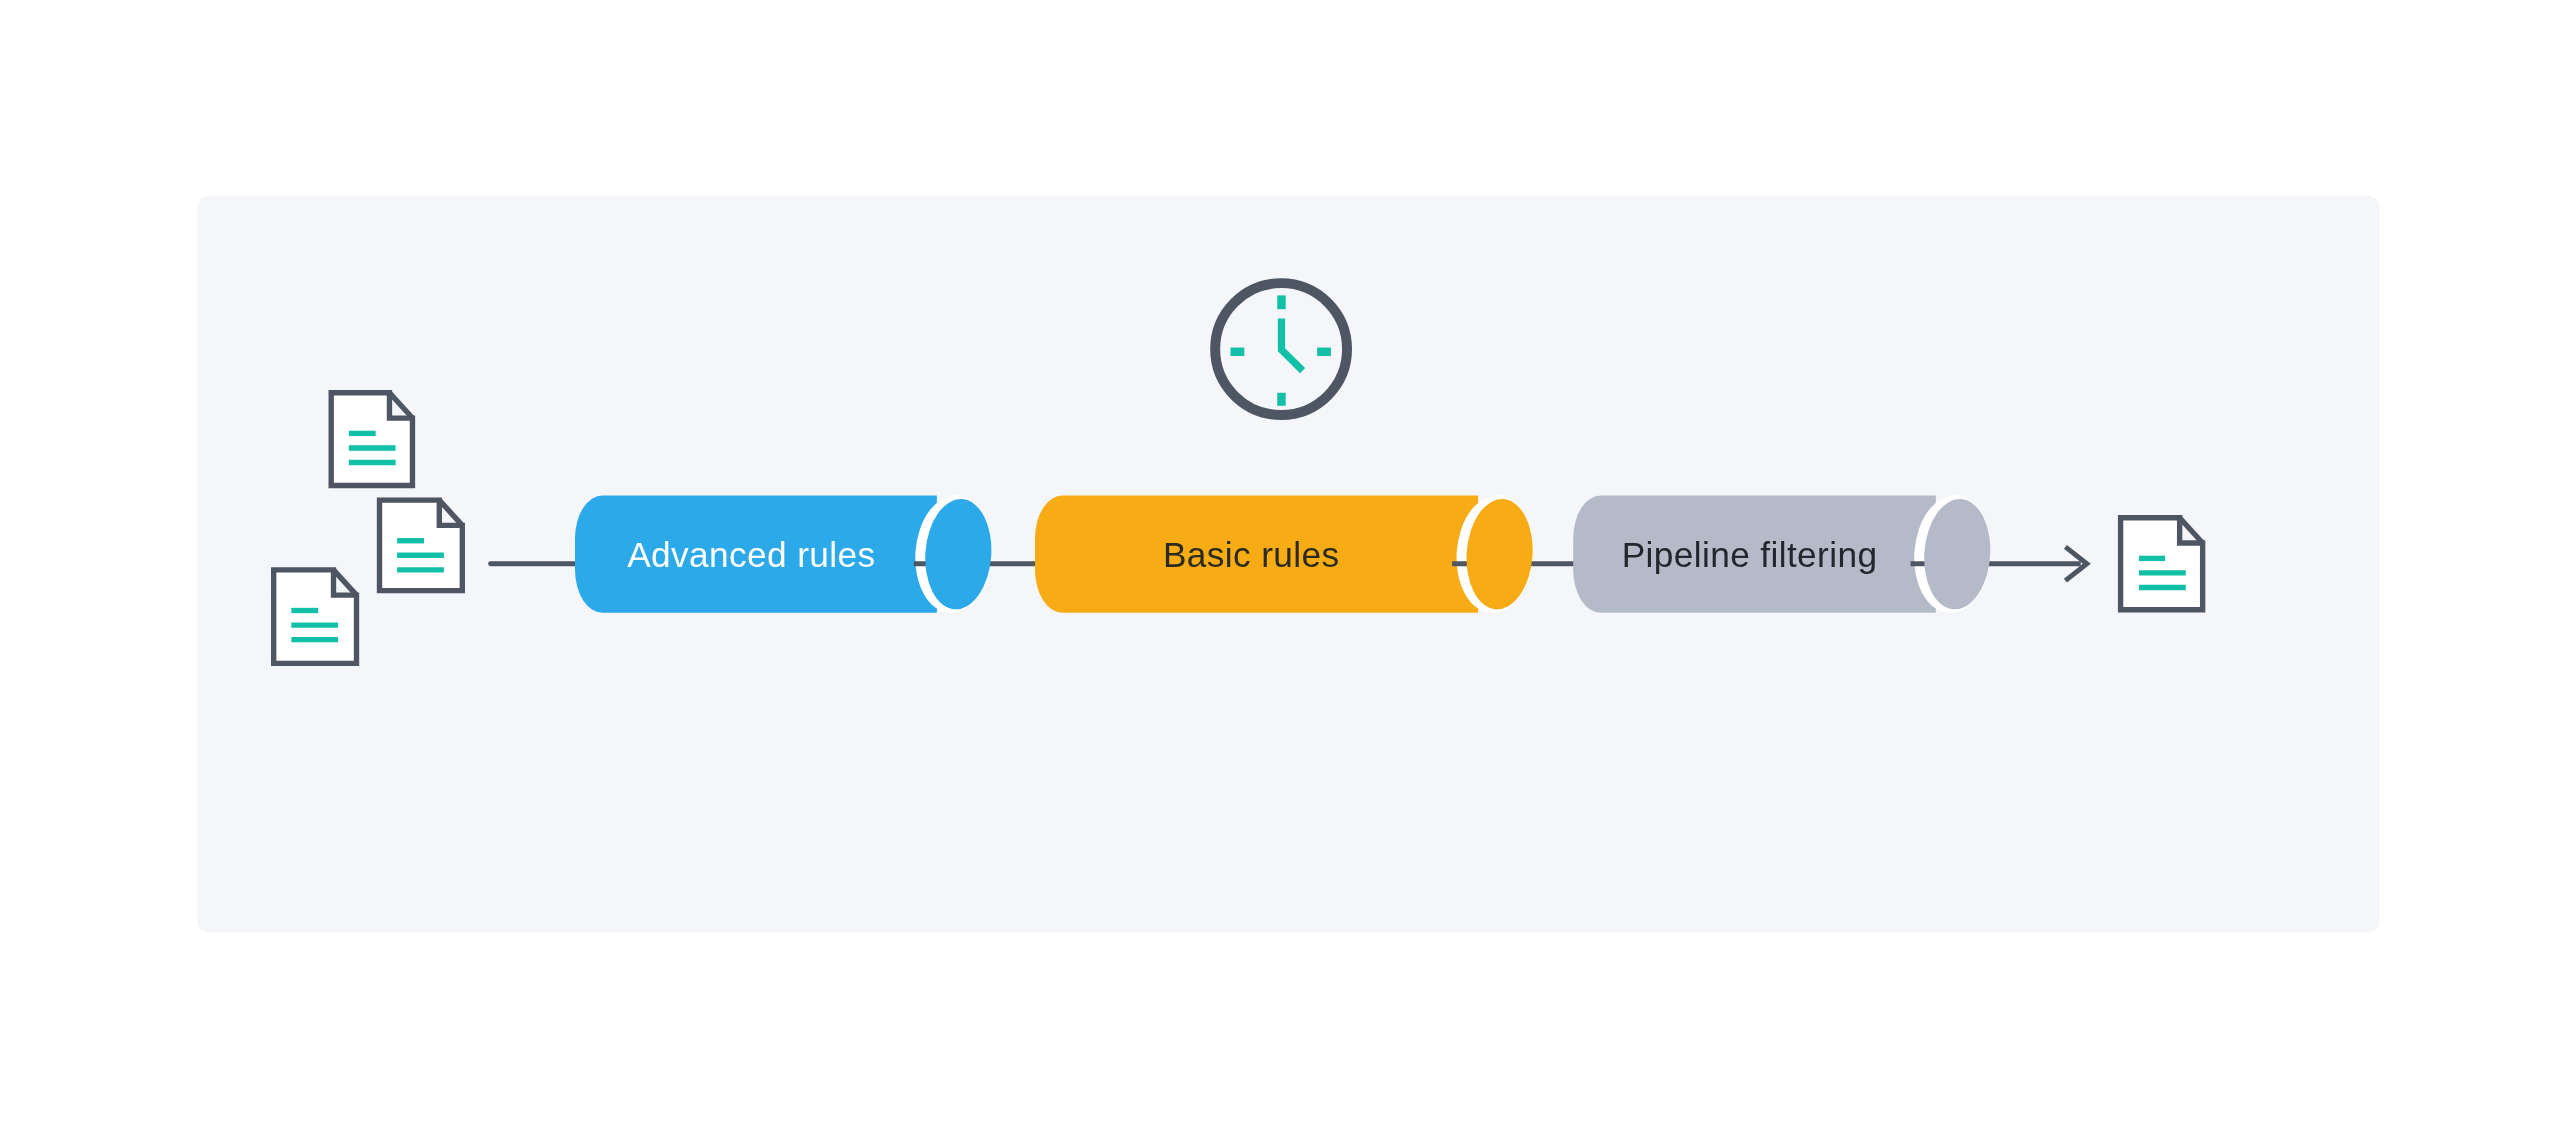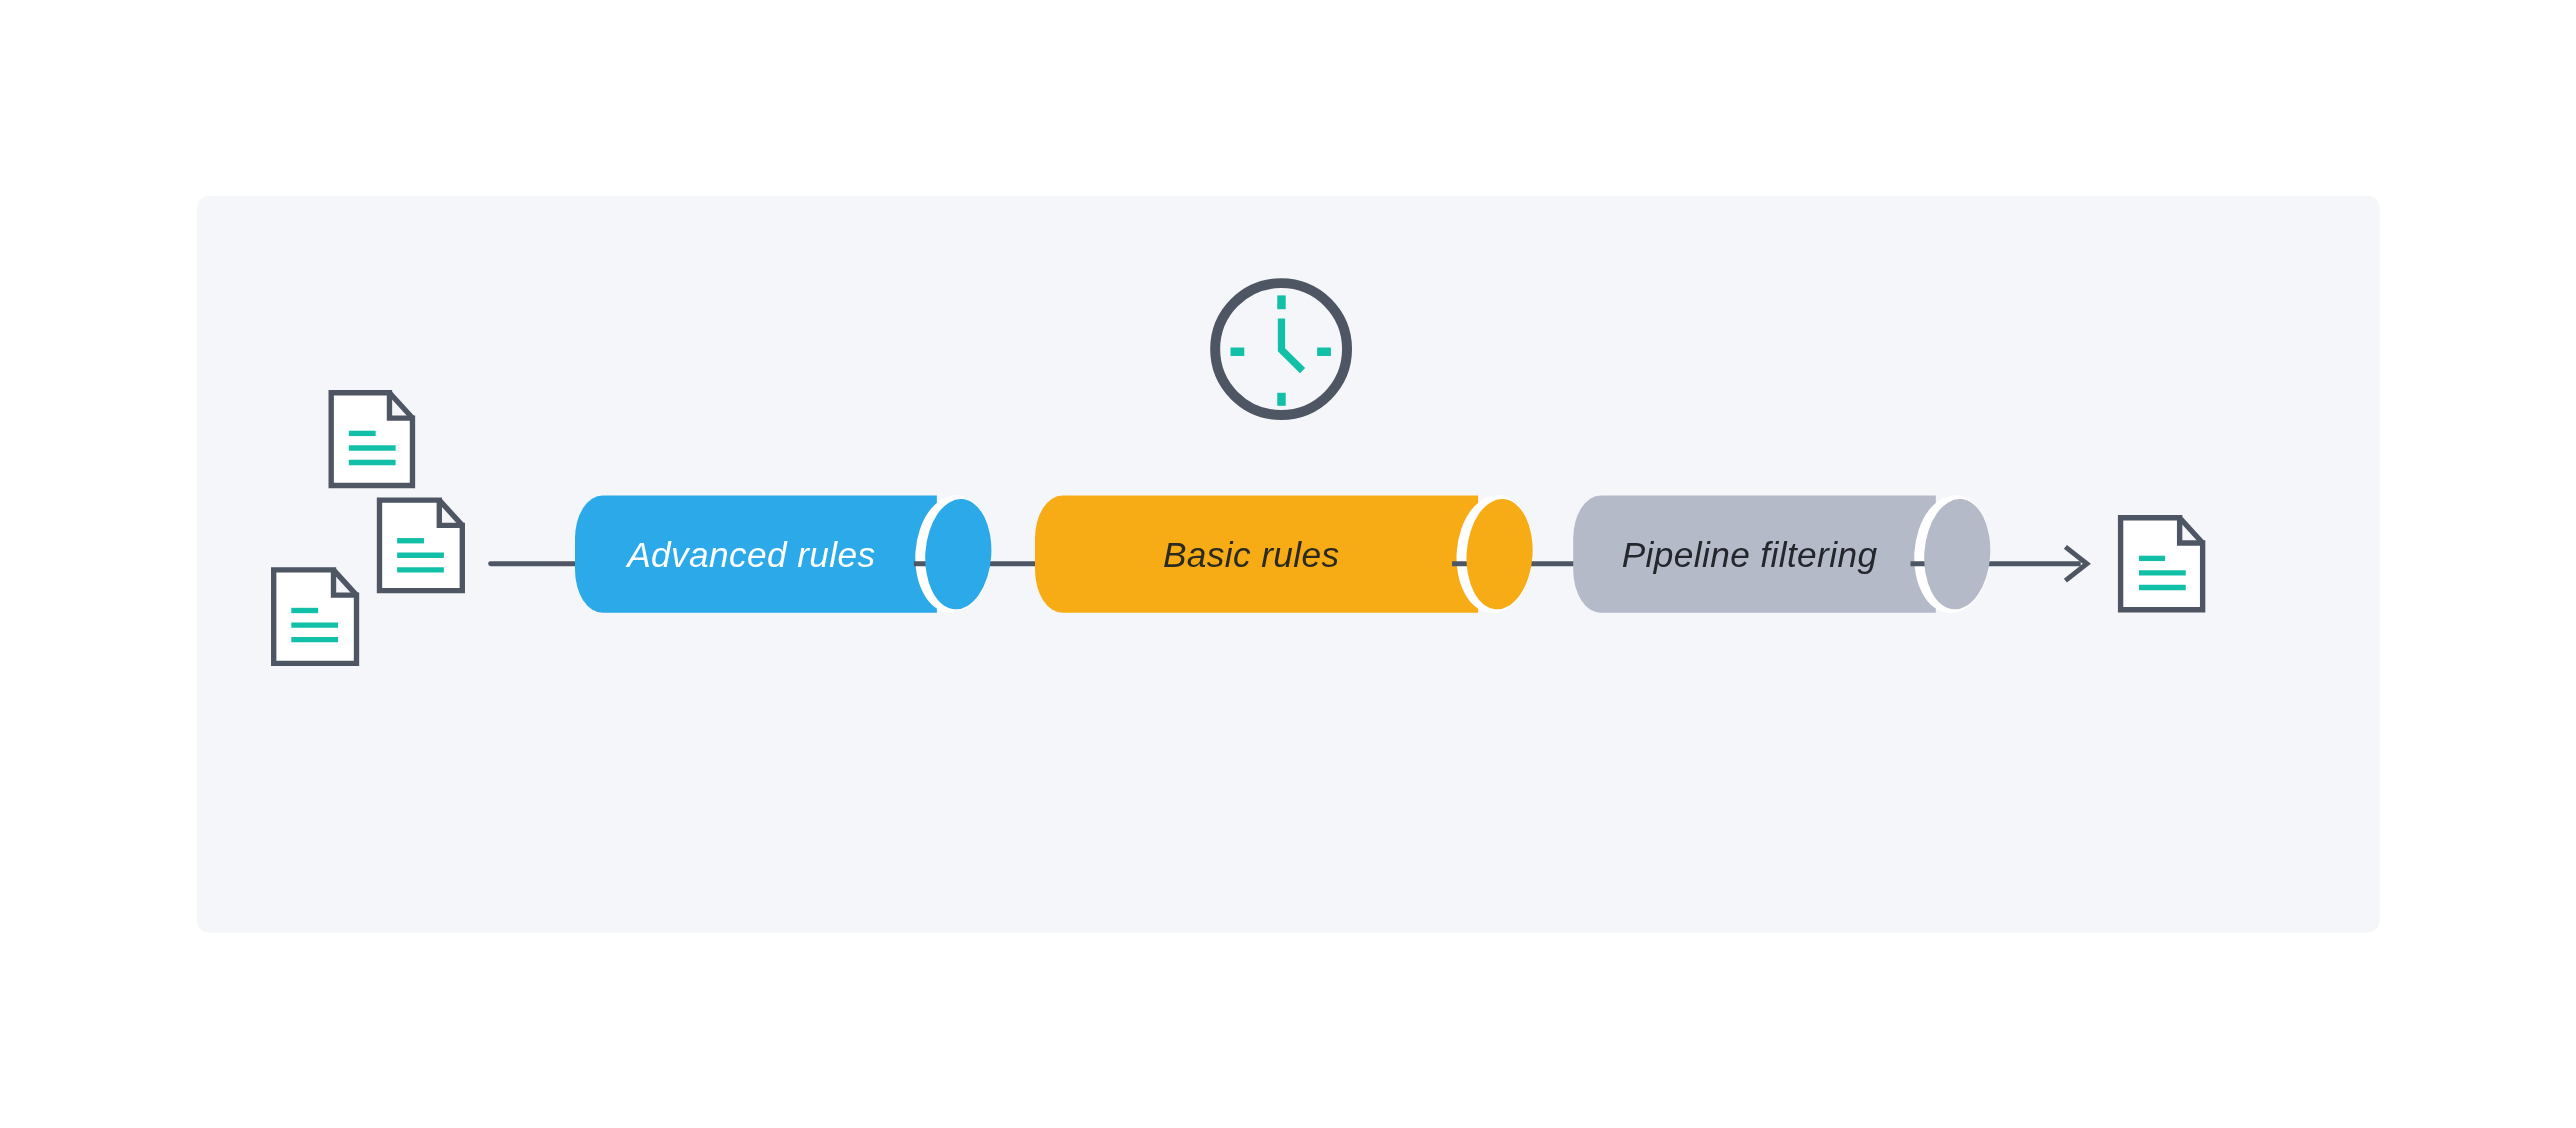--- a/index.html
+++ b/index.html
@@ -7,21 +7,20 @@
     padding: 0;
     width: 2576px;
     height: 1129px;
     background: var(--page-bg, #ffffff);
     overflow: hidden;
   }
   .stage-wrap {
     position: relative;
     width: 2576px;
     height: 1129px;
-    font-style: italic;
   }
   svg.diagram {
     position: absolute;
     left: 0;
     top: 0;
     display: block;
   }
   text.stage-label {
     font-family: "Liberation Sans", sans-serif;
     font-size: 46px;

